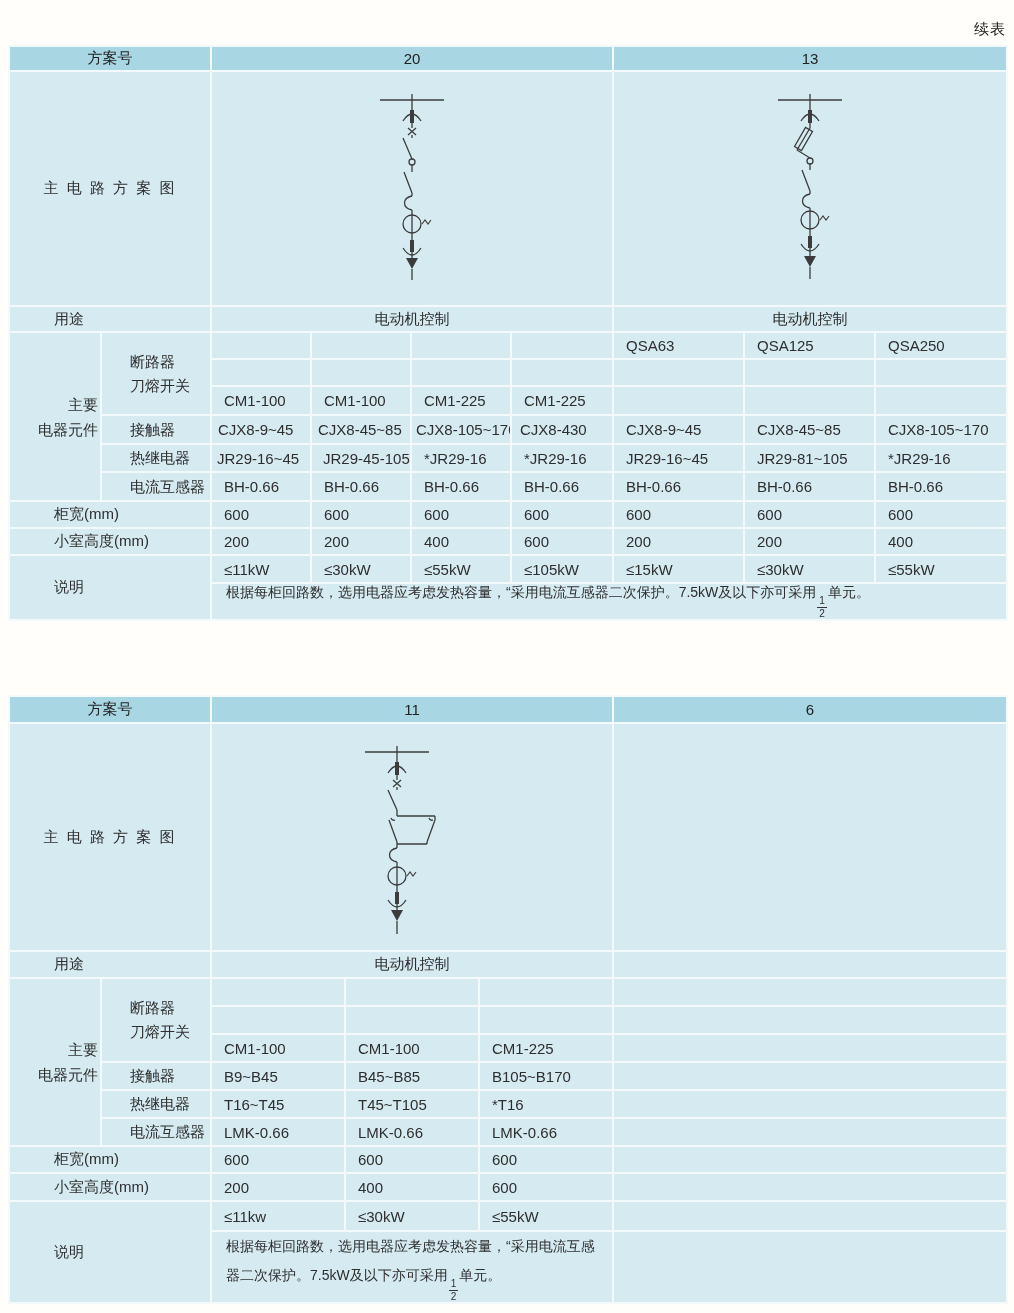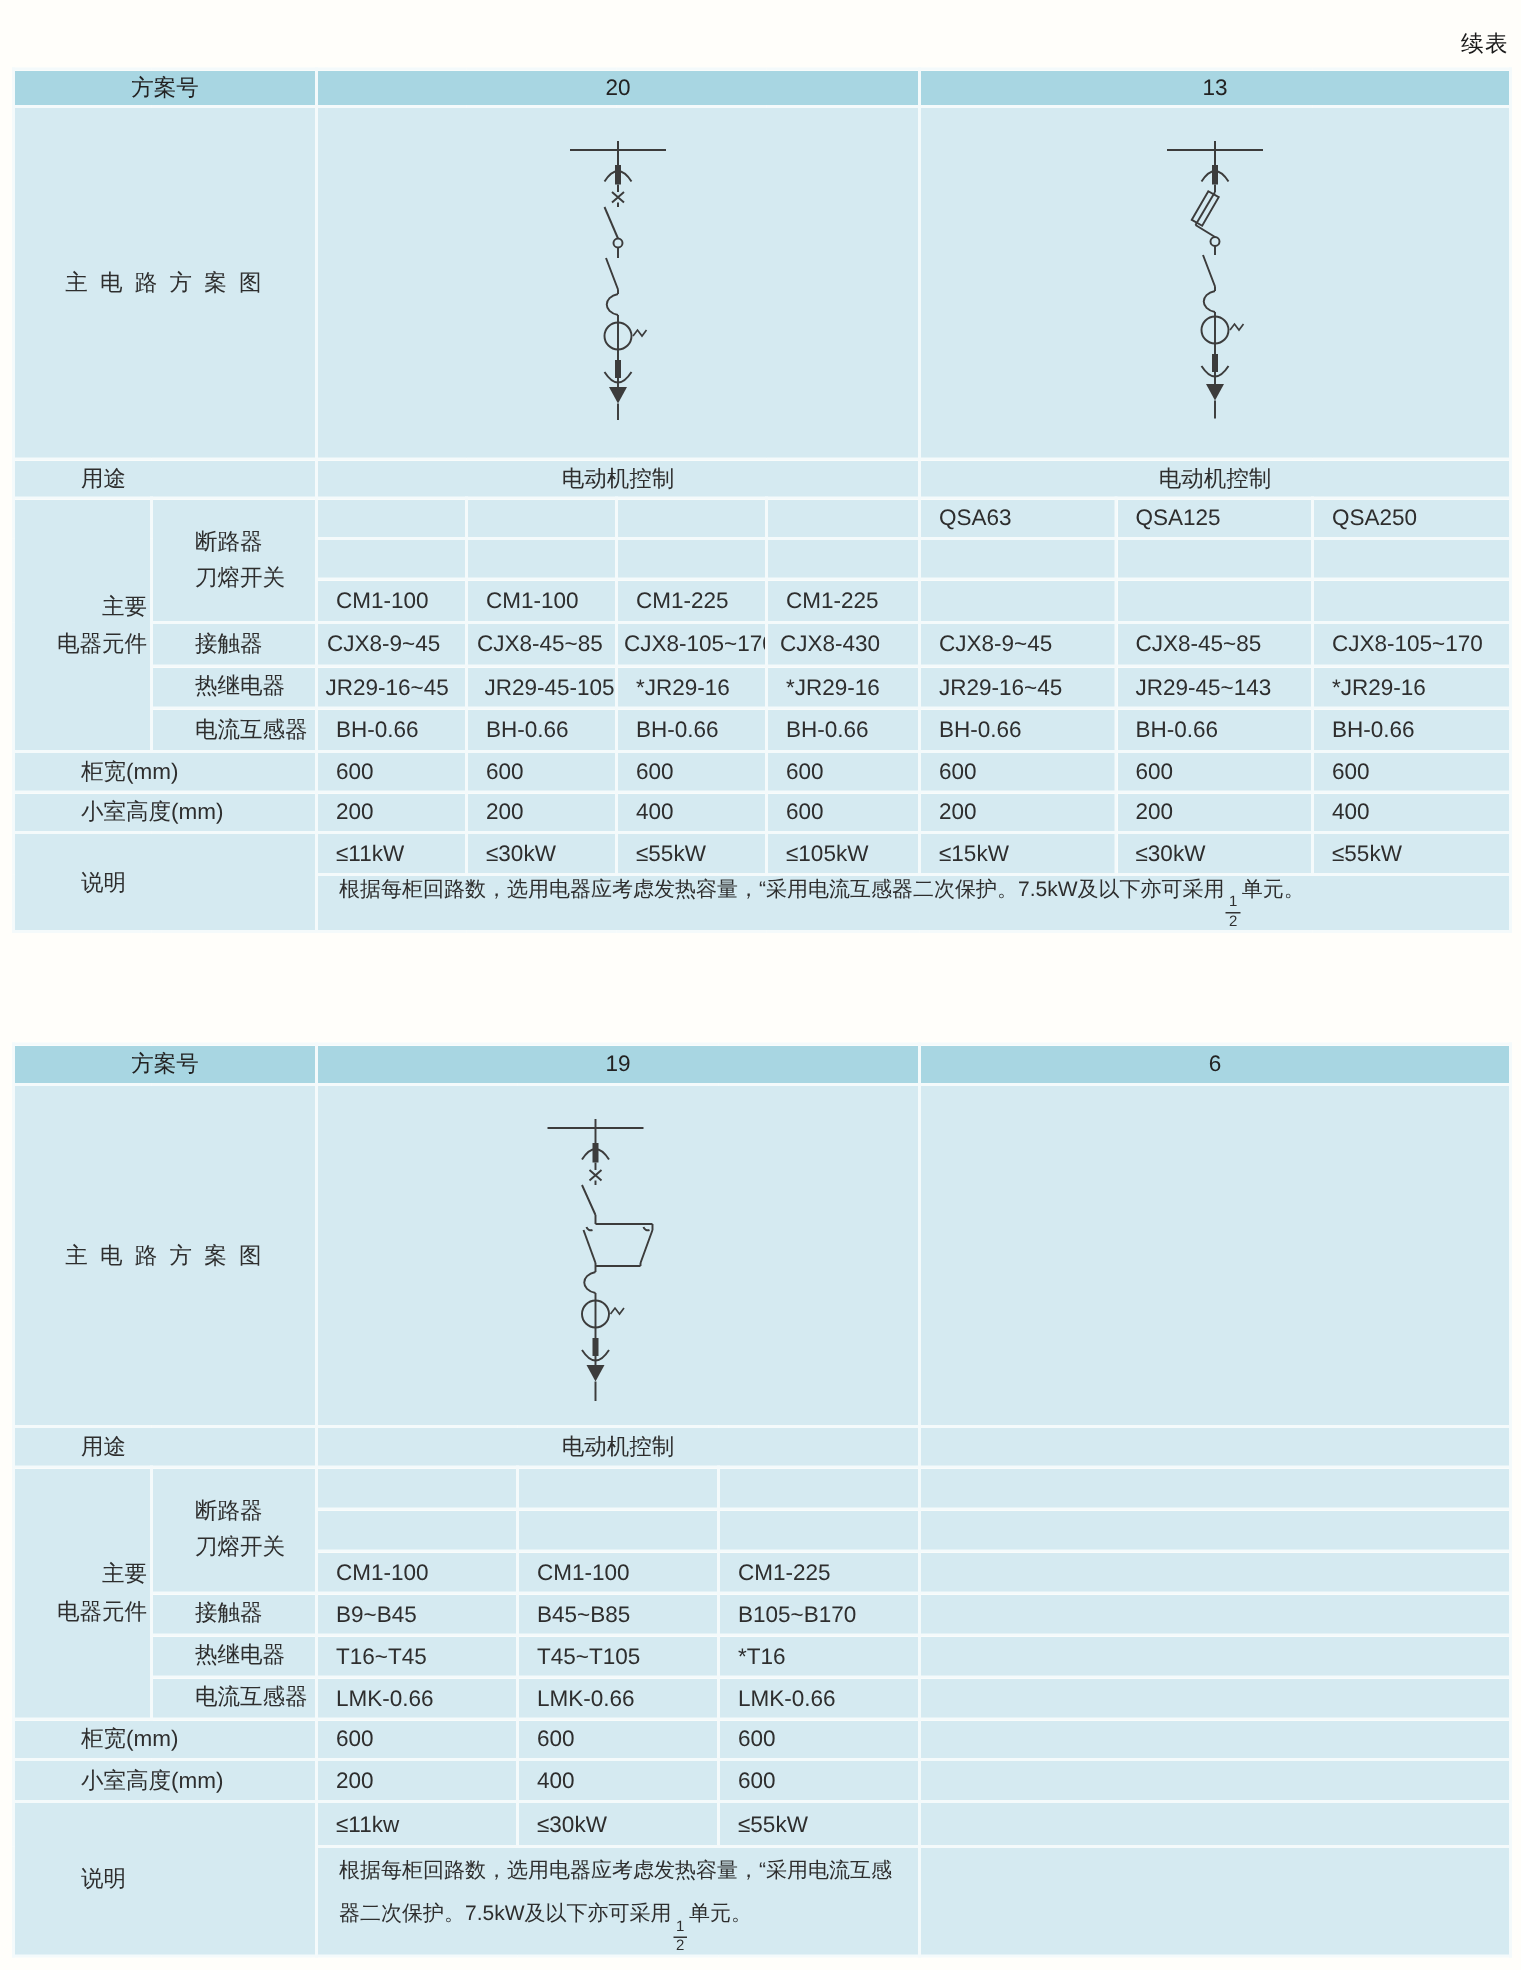--- a/index.html
+++ b/index.html
@@ -181,21 +181,21 @@
     <td>CJX8-45~85</td>
     <td>CJX8-105~170</td>
   </tr>
   <tr style="height:28px">
     <td class="sublab">热继电器</td>
     <td style="padding-left:5px">JR29-16~45</td>
     <td style="padding-left:11px">JR29-45-105</td>
     <td>*JR29-16</td>
     <td>*JR29-16</td>
     <td>JR29-16~45</td>
-    <td>JR29-45~143</td>
+    <td>JR29-81~105</td>
     <td>*JR29-16</td>
   </tr>
   <tr style="height:29px">
     <td class="sublab">电流互感器</td>
     <td>BH-0.66</td>
     <td>BH-0.66</td>
     <td>BH-0.66</td>
     <td>BH-0.66</td>
     <td>BH-0.66</td>
     <td>BH-0.66</td>
@@ -247,21 +247,21 @@
     <col style="width:92px">
       <col style="width:110px">
     <col style="width:134px">
       <col style="width:134px">
       <col style="width:134px">
     <col style="width:394px">
   </colgroup>
   <tbody>
       <tr class="hdr" style="height:27px">
     <td colspan="2">方案号</td>
-    <td colspan="3">19</td>
+    <td colspan="3">11</td>
     <td>6</td>
   </tr>
   <tr style="height:228px">
     <td colspan="2" class="usage" style="letter-spacing:2px">主 电 路 方 案 图</td>
     <td colspan="3" class="diag">
       <svg class="circ" width="170" height="200" viewBox="0 0 170 200" fill="none" stroke="#3c3c3c" stroke-width="1.3">
         <path d="M70,6 V12 M38,12 H102 M70,12 V22"></path>
         <path d="M61,33 Q70,19 79,33"></path>
         <rect x="68" y="22" width="4" height="13" fill="#3c3c3c" stroke="none"></rect>
         <path d="M70,35 V40 M66,40 L74,47 M74,40 L66,47 M70,47 V50"></path>

